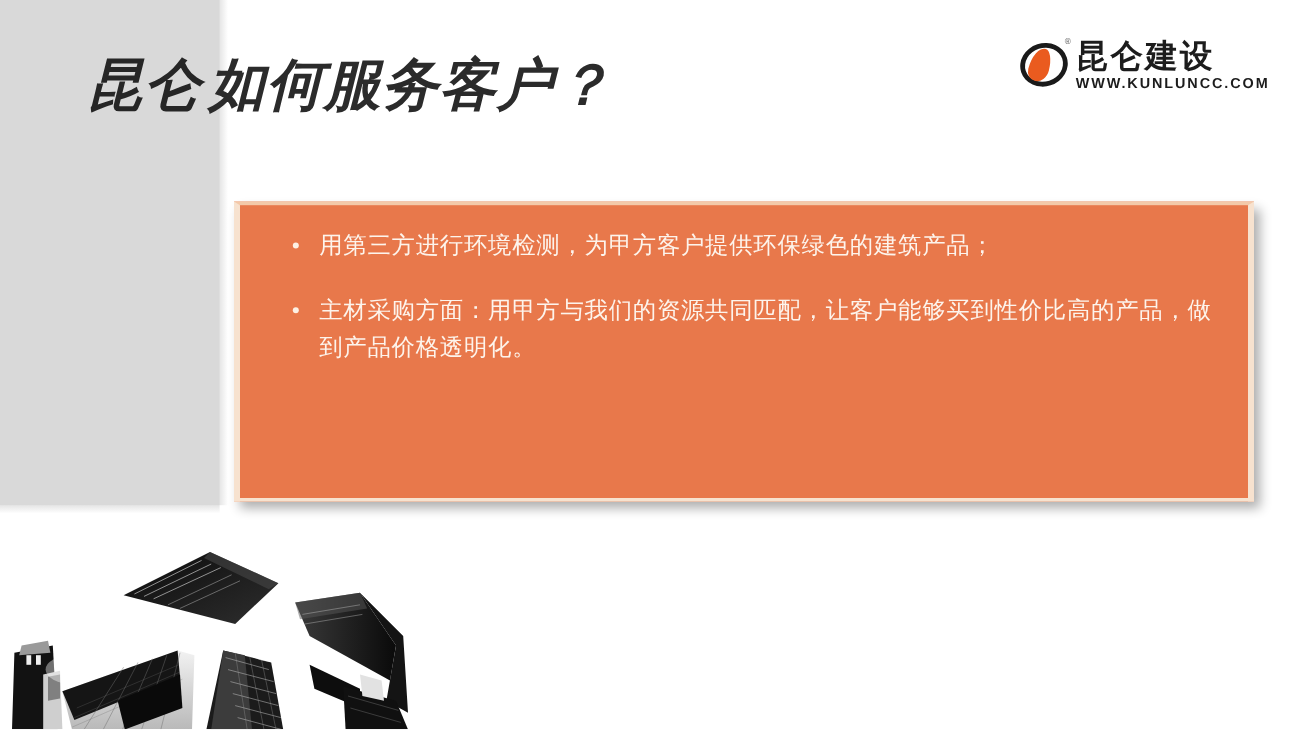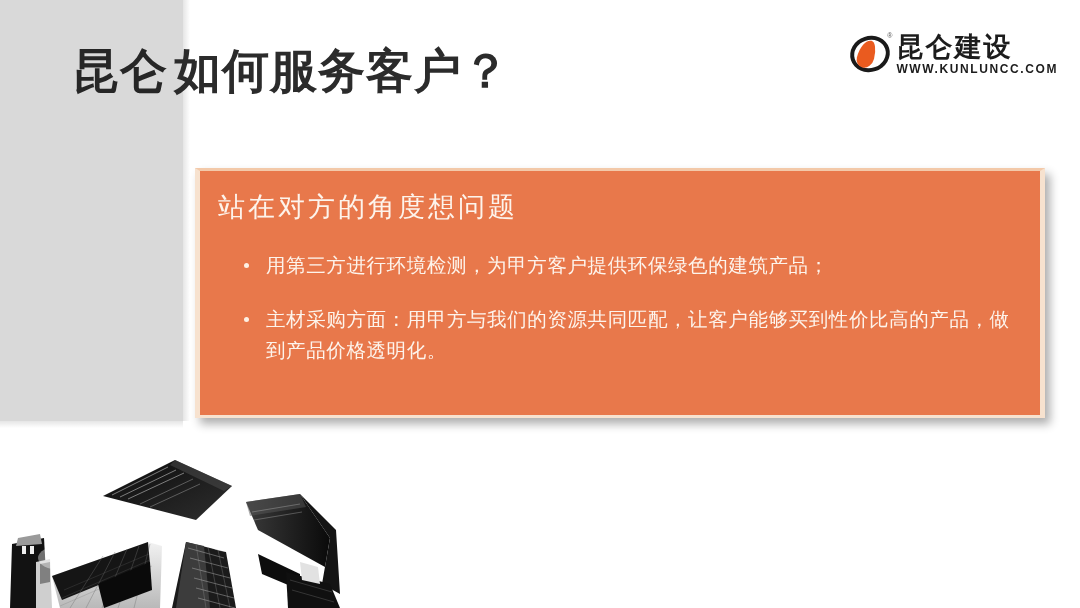--- a/index.html
+++ b/index.html
@@ -53,20 +53,21 @@
     position: absolute;
     left: 72px;
     top: 42px;
     font-size: 47px;
     font-weight: bold;
     color: #2b2b2b;
     letter-spacing: 1px;
     line-height: 1.25;
     white-space: nowrap;
     z-index: 5;
+    font-style: italic;
   }
   .title .brand { color: #262626; }
   .title .rest  { color: #2b2b2b; margin-left: 6px; }
 
   
   .logo {
     position: absolute;
     right: 22px;
     top: 28px;
     display: flex;
@@ -218,21 +219,20 @@
       <div class="flame"></div>
       <div class="reg">®</div>
     </div>
     <div class="logo-text">
       <div class="logo-cn">昆仑建设</div>
       <div class="logo-url">WWW.KUNLUNCC.COM</div>
     </div>
   </div>
 
   <div class="card">
-    <div class="card-heading">站在对方的角度想问题</div>
     <ul class="bullets">
       <li class="bullet">用第三方进行环境检测，为甲方客户提供环保绿色的建筑产品；</li>
       <li class="bullet">主材采购方面：用甲方与我们的资源共同匹配，让客户能够买到性价比高的产品，做到产品价格透明化。</li>
     </ul>
   </div>
 
   <div class="photo">
     <svg viewBox="0 0 371 174" xmlns="http://www.w3.org/2000/svg" aria-hidden="true">
       <defs>
         <linearGradient id="gFace" x1="0" y1="0" x2="1" y2="1">

